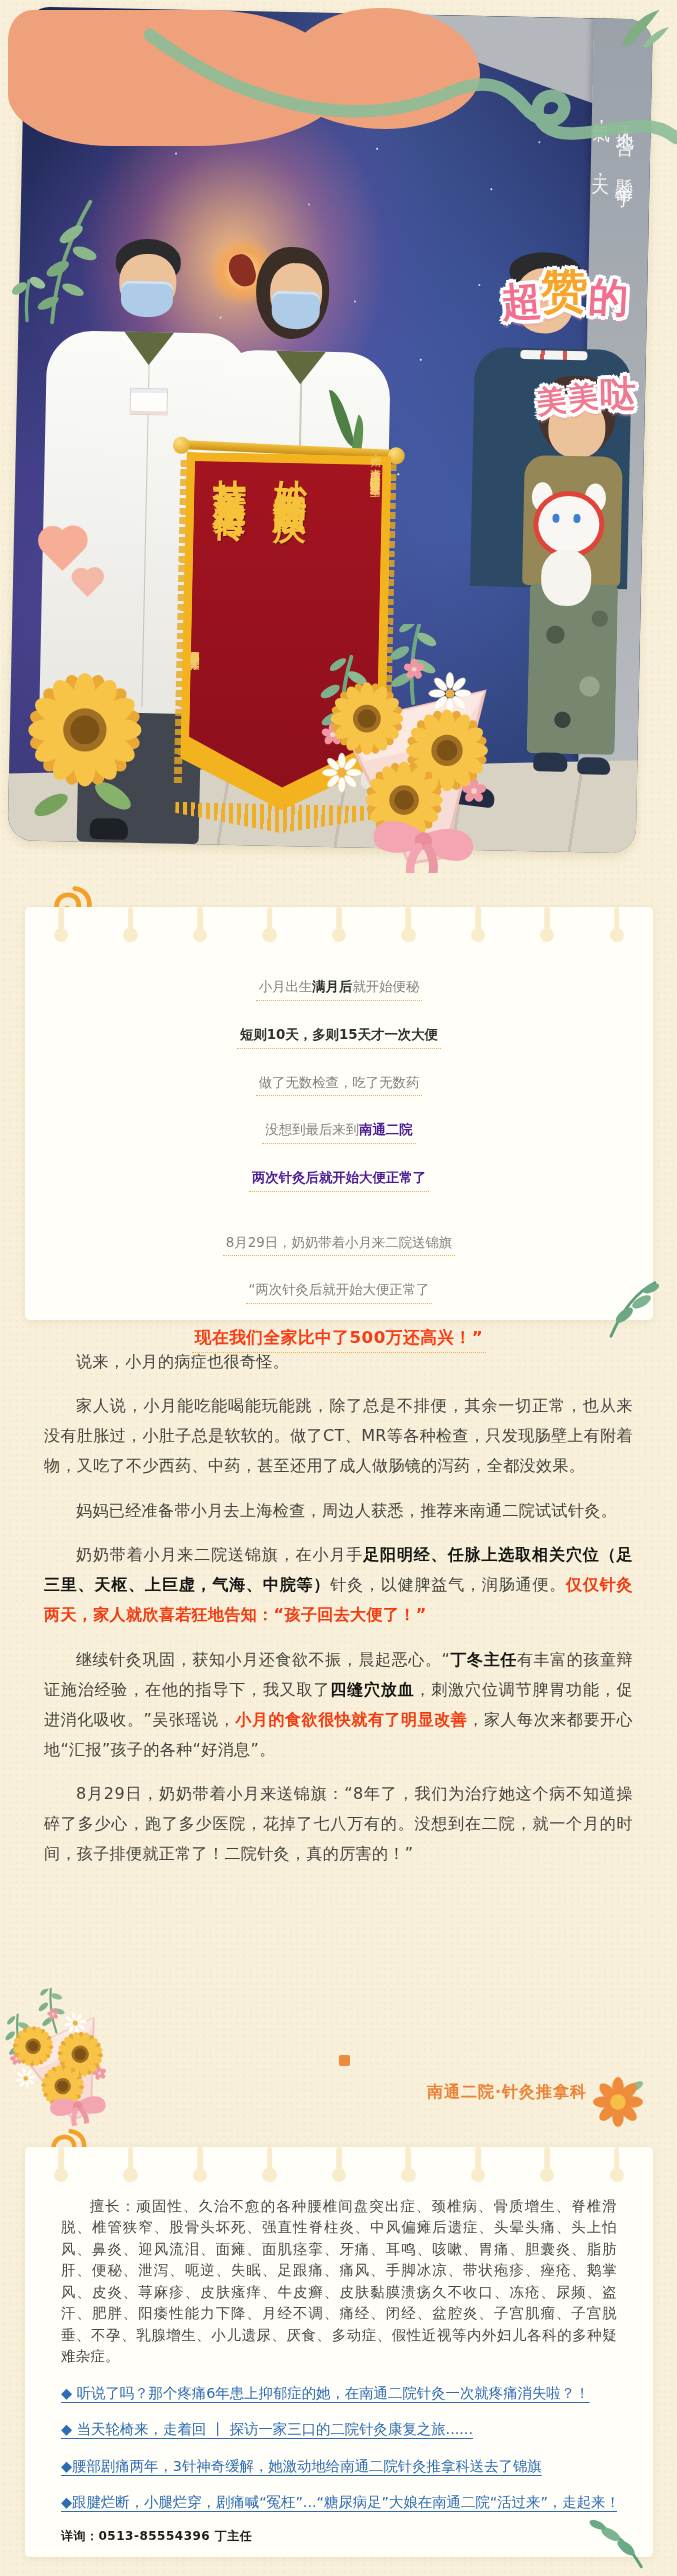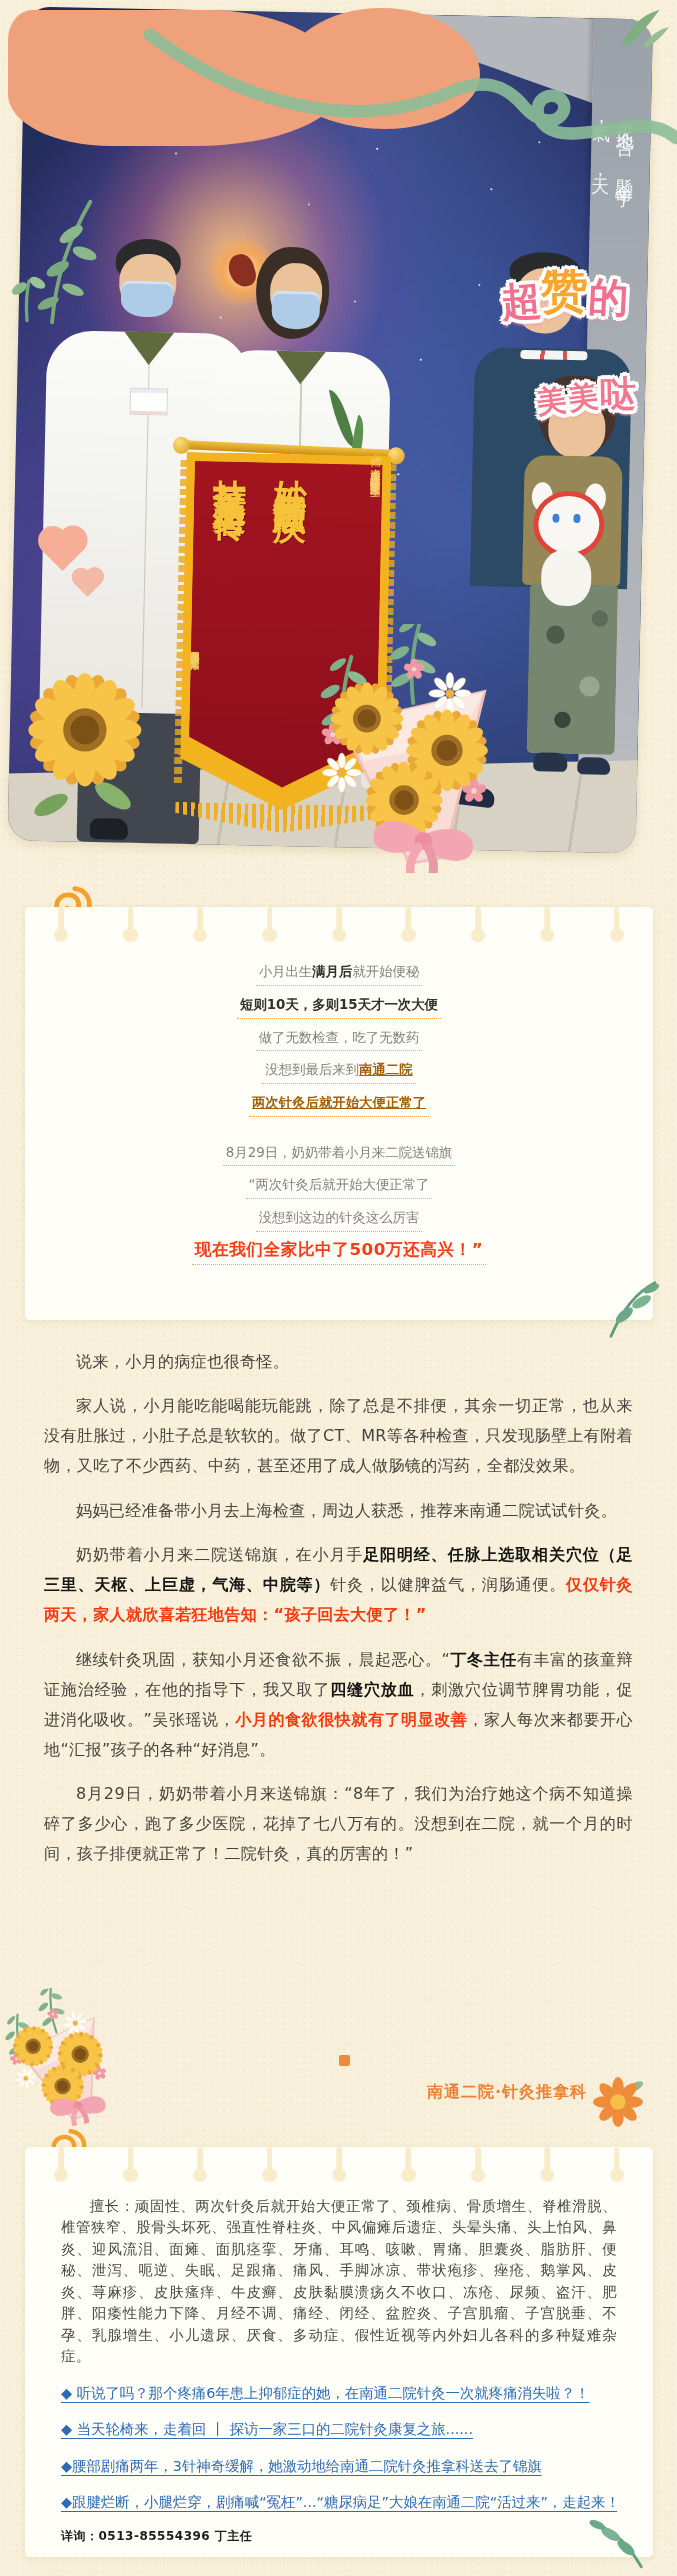--- a/index.html
+++ b/index.html
@@ -108,25 +108,25 @@
   .card{position:absolute;left:25px;width:628px;background:#fffef9;border-radius:4.8px;
     box-shadow:0 1.9px 7.7px rgba(170,140,80,.14);}
   .dots-row{display:flex;justify-content:space-between;padding:0 29px;}
   .dot{width:14.4px;height:14.4px;border-radius:50%;background:#f8ecca;position:relative;margin-top:21px;}
   .dot::before{content:"";position:absolute;left:50%;transform:translateX(-50%);top:-21px;width:5.7px;height:23px;
     background:#f8ecca;border-radius:2.9px;}
   .card1{top:907px;height:413px;}
   .card2{top:2147px;height:410px;}
   .c1-content{padding-top:19px;text-align:center;font-size:13.4px;color:#82827a;}
   .c-line{margin-bottom:7.7px;line-height:21px;}
-  .c-underline{display:inline-block;padding:0 2.9px 2.9px;border-bottom:1.9px dotted #f5ad45;}
+  .c-underline{display:inline-block;padding:0 2.9px 2.9px;border-bottom:1.9px dotted #f5ad45;margin-top:15px;}
   .grp2{margin-top:25px;}
   .card1 .s-n{color:#82827a;}
   .card1 .s-b{color:#30302c;font-weight:bold;}
-  .card1 .s-r{color:#a16207;font-weight:bold;text-decoration:underline;}
+  .card1 .s-r{color:#4c1d95;font-weight:bold;}
   .card1 .s-R{color:#fb3b13;font-weight:bold;font-size:16.7px;letter-spacing:0.5px;}
   
   .article{position:absolute;left:0;top:1347px;width:677px;padding:0 44px;box-sizing:border-box;}
   .article p{margin:0 0 14.4px;font-size:16px;line-height:30px;letter-spacing:0.4px;
     text-align:justify;text-indent:2em;color:#44433d;}
   .article .s-b{color:#151513;font-weight:bold;}
   .article .s-r{color:#f53a10;font-weight:bold;}
   
   .orange-square{position:absolute;left:339px;top:2055px;width:10.5px;height:10.5px;background:#ee8a3c;border-radius:1.9px;}
   .dept-label{position:absolute;right:90px;top:2082px;font-size:16px;font-weight:bold;color:#ee8234;letter-spacing:1px;}
@@ -384,21 +384,20 @@
       <div>
           <div class="c-line"><span class="c-underline"><span class="s-n">小月出生</span><span class="s-b">满月后</span><span class="s-n">就开始便秘</span></span></div>
           <div class="c-line"><span class="c-underline"><span class="s-b">短则10天，多则15天才一次大便</span></span></div>
           <div class="c-line"><span class="c-underline"><span class="s-n">做了无数检查，吃了无数药</span></span></div>
           <div class="c-line"><span class="c-underline"><span class="s-n">没想到最后来到</span><span class="s-r">南通二院</span></span></div>
           <div class="c-line"><span class="c-underline"><span class="s-r">两次针灸后就开始大便正常了</span></span></div>
         </div>
       <div class="grp2">
           <div class="c-line"><span class="c-underline"><span class="s-n">8月29日，奶奶带着小月来二院送锦旗</span></span></div>
           <div class="c-line"><span class="c-underline"><span class="s-n">“两次针灸后就开始大便正常了</span></span></div>
-          <div class="c-line"><span class="c-underline"><span class="s-n">没想到这边的针灸这么厉害</span></span></div>
           <div class="c-line"><span class="c-underline"><span class="s-R">现在我们全家比中了500万还高兴！”</span></span></div>
         </div>
     </div>
   </div>
 
   <svg class="svg-abs" style="left:605px;top:1277px;" width="54" height="63" viewBox="0 0 56 66">
     <path d="M6,62 C18,34 32,16 52,6" stroke="#5f9e7c" stroke-width="3" fill="none" stroke-linecap="round"></path>
     <ellipse cx="20" cy="40" rx="11" ry="5" fill="#6aa886" transform="rotate(-40 20 40)"></ellipse>
     <ellipse cx="38" cy="26" rx="11" ry="5" fill="#7cb493" transform="rotate(-30 38 26)"></ellipse>
     <ellipse cx="48" cy="12" rx="9" ry="4" fill="#6aa886" transform="rotate(-24 48 12)"></ellipse>
@@ -444,21 +443,21 @@
         <span class="dot"></span>
         <span class="dot"></span>
         <span class="dot"></span>
         <span class="dot"></span>
         <span class="dot"></span>
         <span class="dot"></span>
         <span class="dot"></span>
       </div>
     <div class="c2-content">
       <div>
-          <p><span class="s-n">擅长：顽固性、两次针灸后就开始大便正常了、颈椎病、骨质增生、脊椎滑脱、椎管狭窄、股骨头坏死、强直性脊柱炎、中风偏瘫后遗症、头晕头痛、头上怕风、鼻炎、迎风流泪、面瘫、面肌痉挛、牙痛、耳鸣、咳嗽、胃痛、胆囊炎、脂肪肝、便秘、泄泻、呃逆、失眠、足跟痛、痛风、手脚冰凉、带状疱疹、痤疮、鹅掌风、皮炎、荨麻疹、皮肤瘙痒、牛皮癣、皮肤黏膜溃疡久不收口、冻疮、尿频、盗汗、肥胖、阳痿性能力下降、月经不调、痛经、闭经、盆腔炎、子宫肌瘤、子宫脱垂、不孕、乳腺增生、小儿遗尿、厌食、多动症、假性近视等内外妇儿各科的多种疑难杂症。</span></p>
+          <p><span class="s-n">擅长：顽固性、久治不愈的各种腰椎间盘突出症、颈椎病、骨质增生、脊椎滑脱、椎管狭窄、股骨头坏死、强直性脊柱炎、中风偏瘫后遗症、头晕头痛、头上怕风、鼻炎、迎风流泪、面瘫、面肌痉挛、牙痛、耳鸣、咳嗽、胃痛、胆囊炎、脂肪肝、便秘、泄泻、呃逆、失眠、足跟痛、痛风、手脚冰凉、带状疱疹、痤疮、鹅掌风、皮炎、荨麻疹、皮肤瘙痒、牛皮癣、皮肤黏膜溃疡久不收口、冻疮、尿频、盗汗、肥胖、阳痿性能力下降、月经不调、痛经、闭经、盆腔炎、子宫肌瘤、子宫脱垂、不孕、乳腺增生、小儿遗尿、厌食、多动症、假性近视等内外妇儿各科的多种疑难杂症。</span></p>
         </div>
       <div class="c2-links">
           <div class="c2-link">◆ 听说了吗？那个疼痛6年患上抑郁症的她，在南通二院针灸一次就疼痛消失啦？！</div>
           <div class="c2-link">◆ 当天轮椅来，走着回 丨 探访一家三口的二院针灸康复之旅......</div>
           <div class="c2-link">◆腰部剧痛两年，3针神奇缓解，她激动地给南通二院针灸推拿科送去了锦旗</div>
           <div class="c2-link">◆跟腱烂断，小腿烂穿，剧痛喊“冤枉”...“糖尿病足”大娘在南通二院“活过来”，走起来！</div>
         </div>
       <div class="c2-contact">详询：0513-85554396  丁主任</div>
     </div>
   </div>

